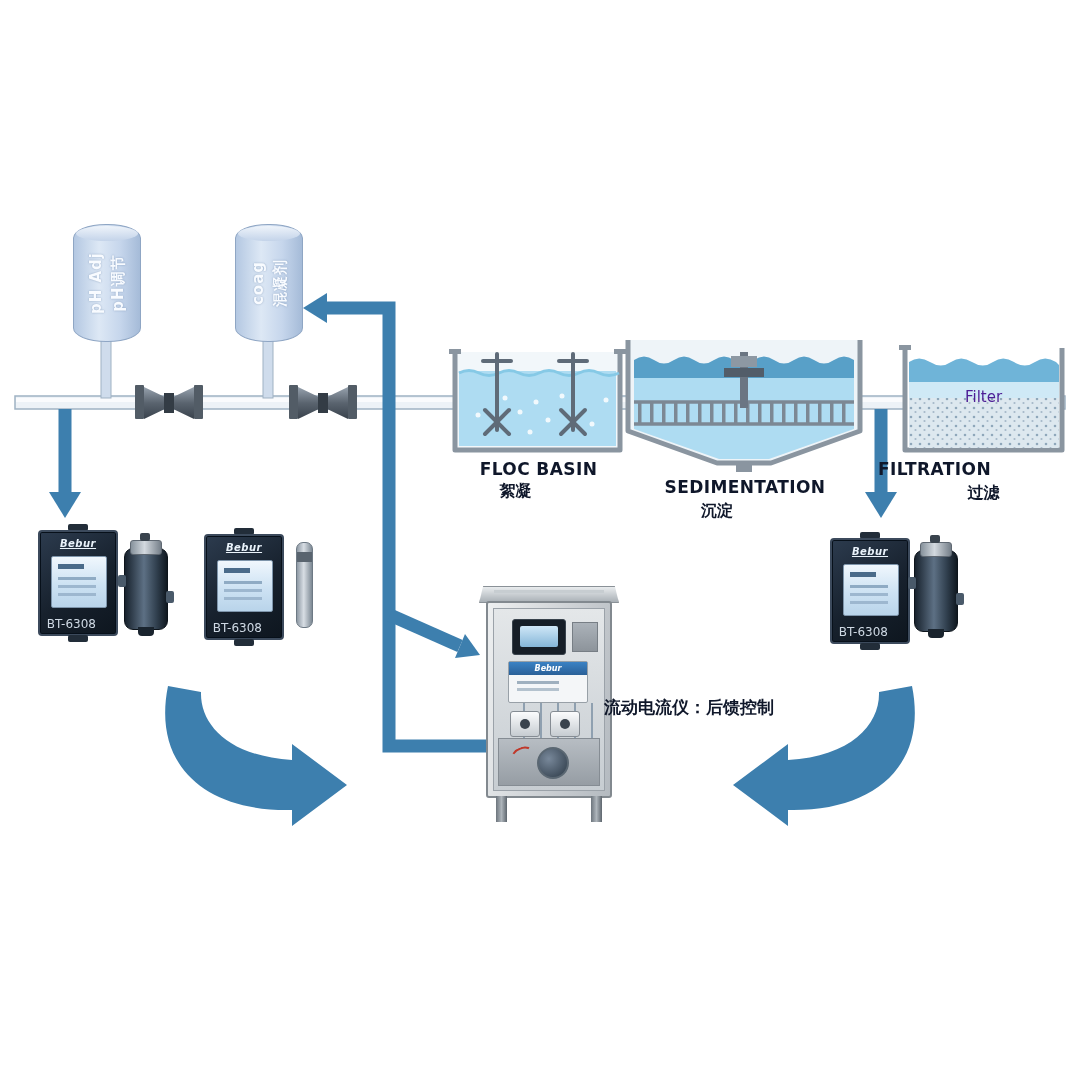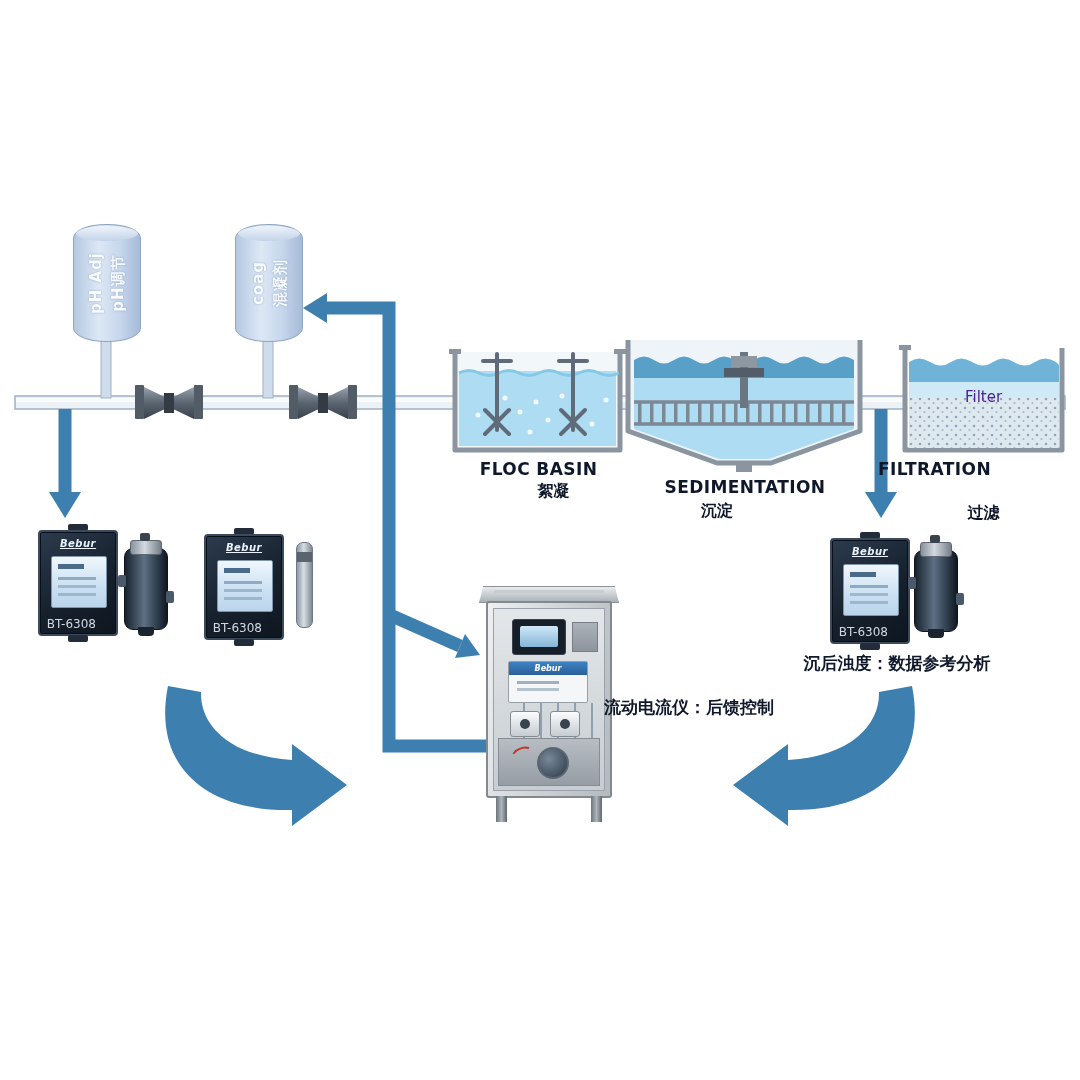--- a/index.html
+++ b/index.html
@@ -264,27 +264,26 @@
           <div class="cab-motor"></div>
           <div class="cab-wire"></div>
         </div>
       </div>
     </div>
     <div class="cab-leg leg-l"></div>
     <div class="cab-leg leg-r"></div>
   </div>
 
   <div class="lbl lbl-en" style="left:455px;top:460px;width:167px">FLOC BASIN</div>
-  <div class="lbl lbl-zh" style="left:470px;top:482px;width:167px">絮凝</div>
+  <div class="lbl lbl-zh" style="left:432px;top:482px;width:167px">絮凝</div>
 
   <div class="lbl lbl-en" style="left:630px;top:478px;width:230px">SEDIMENTATION</div>
   <div class="lbl lbl-zh" style="left:602px;top:502px;width:230px">沉淀</div>
 
   <div class="lbl lbl-en" style="left:856px;top:460px;width:157px">FILTRATION</div>
-  <div class="lbl lbl-zh" style="left:905px;top:504px;width:157px">过滤</div>
+  <div class="lbl lbl-zh" style="left:905px;top:484px;width:157px">过滤</div>
 
   <div class="filter-lbl">Filter</div>
 
   <div class="lbl annotation" style="left:604px;top:698px;width:220px;text-align:left">流动电流仪：后馈控制</div>
-  <div class="lbl annotation" style="left:767px;top:654px;width:260px">沉后浊度：数据参考分析</div>
 
 
 </div>
 
 </body></html>

